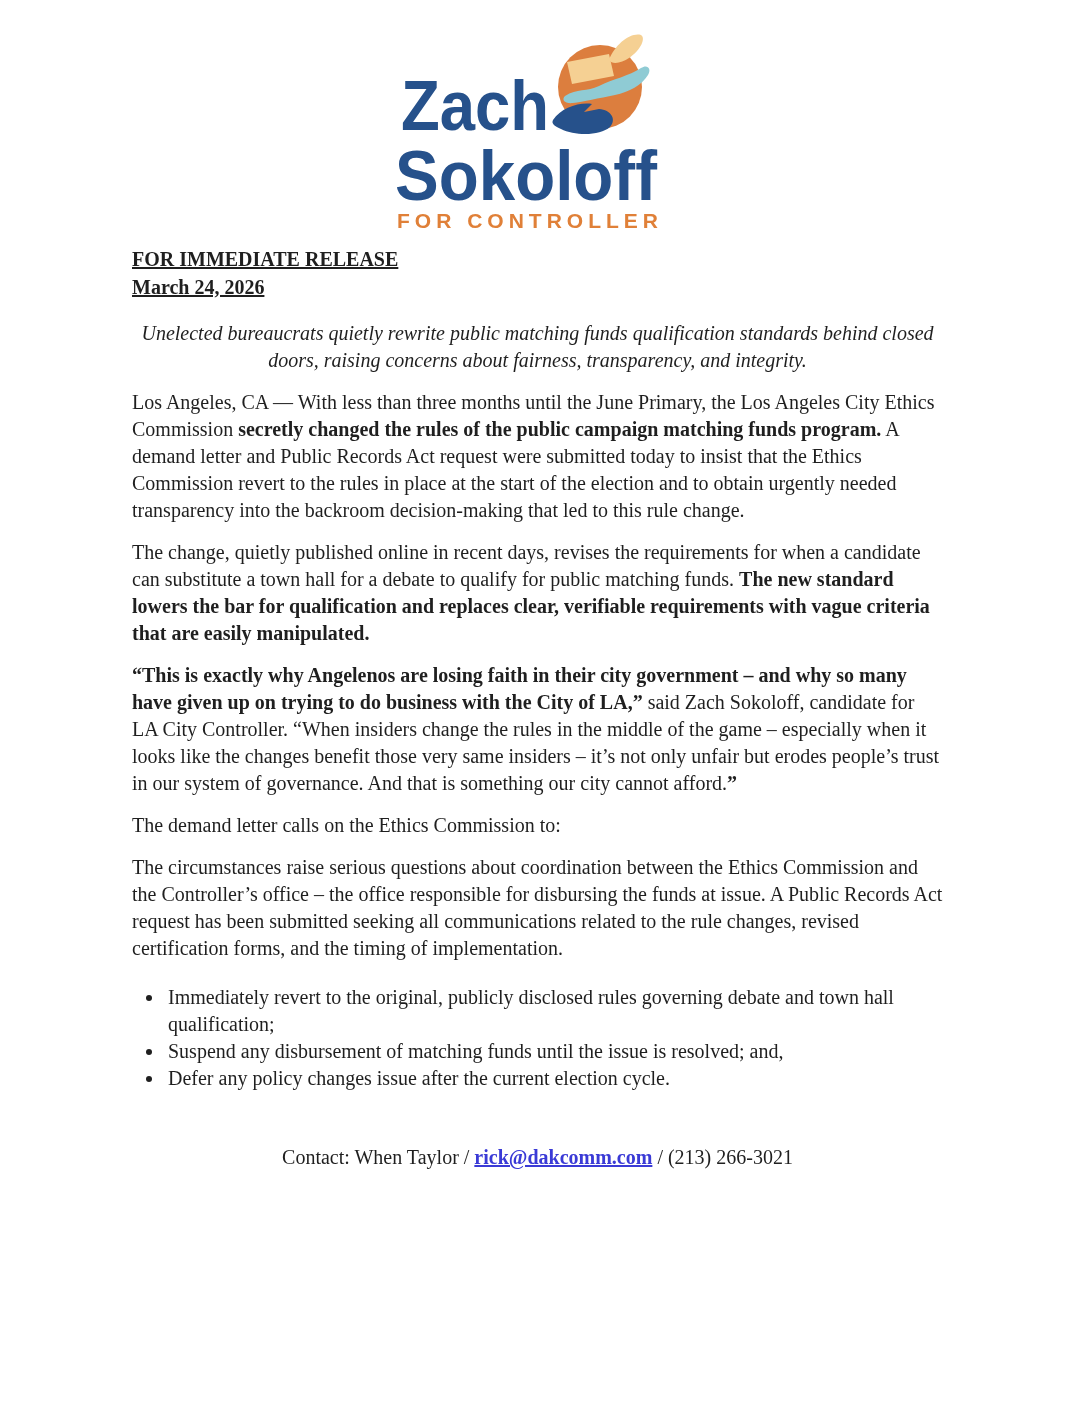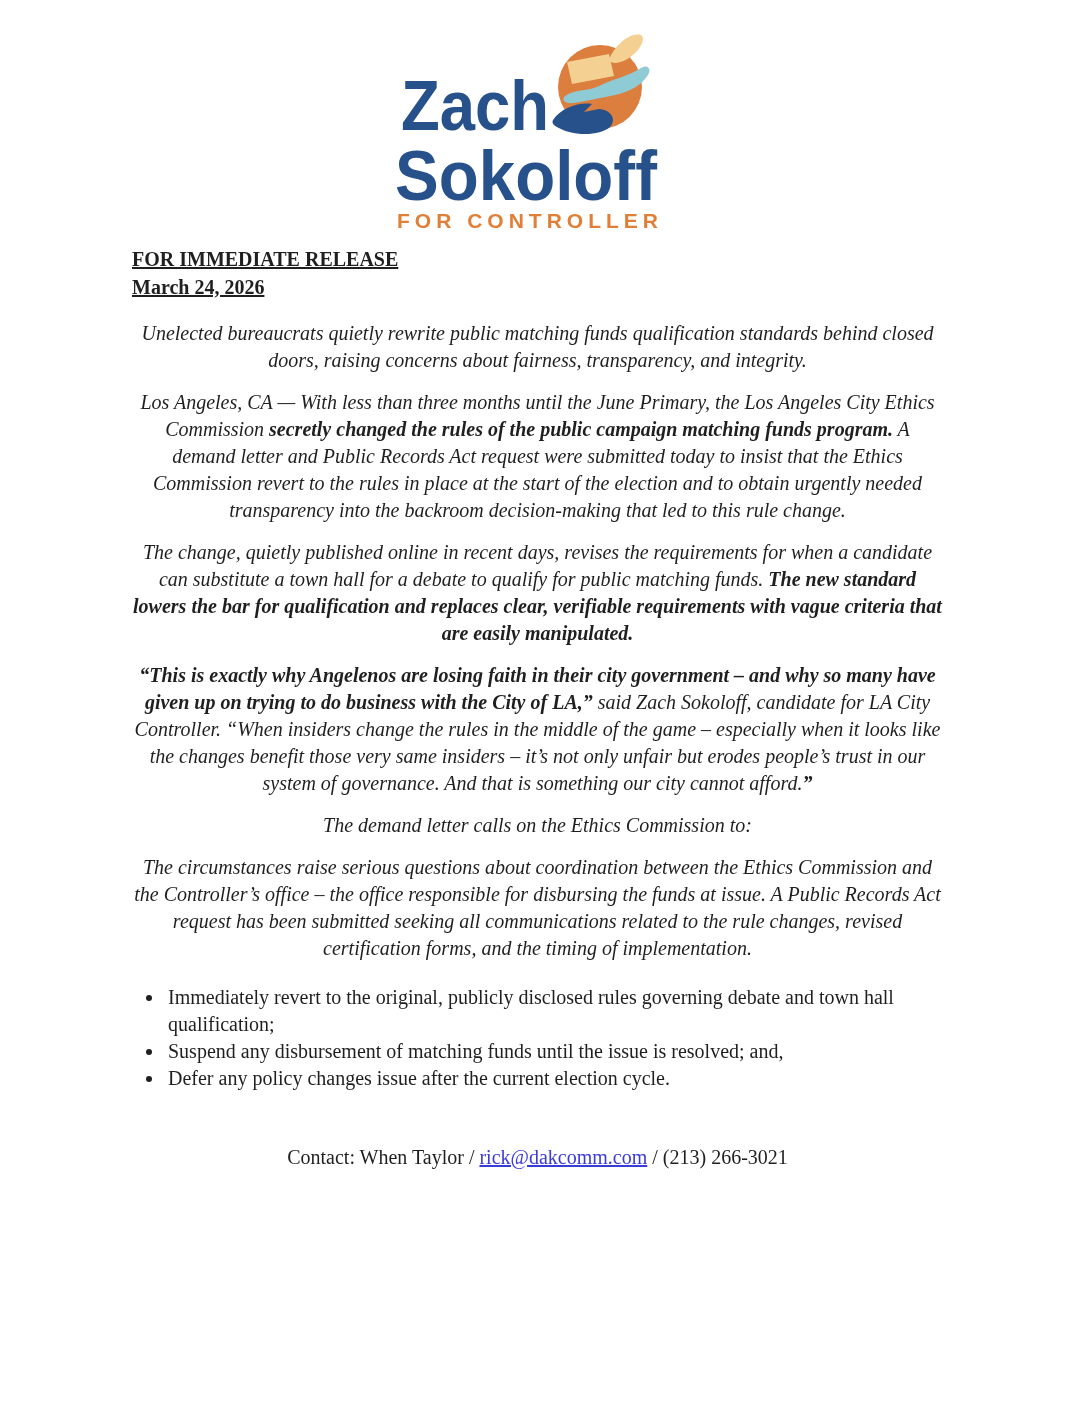--- a/index.html
+++ b/index.html
@@ -52,22 +52,21 @@
     margin: 19px 6px 0 6px;
     text-align: center;
     font-style: italic;
     font-size: 20px;
     line-height: 27px;
   }
   p.body {
     margin: 15px 0 0 0;
     font-size: 20px;
     line-height: 27px;
-    text-align: center;
-    font-style: italic;
+    text-align: left;
   }
   .run-bold { font-weight: bold; }
   ul.bullet-list {
     margin: 22px 0 0 0;
     padding-left: 33px;
     list-style: disc;
   }
   ul.bullet-list li {
     font-size: 20px;
     line-height: 27px;
@@ -76,20 +75,21 @@
   .contact {
     margin-top: 52px;
     text-align: center;
     font-size: 20px;
     line-height: 27px;
   }
   .email-link {
     color: #3a3ad6;
     text-decoration: underline;
     cursor: pointer;
+    font-weight: bold;
   }
 </style>
 </head>
 <body>
 
 <div class="page">
 
   <header class="logo-wrap">
     <svg class="logo-svg" width="290" height="205" viewBox="0 0 290 205">
       <circle cx="207" cy="57" r="42" fill="#dc7e3e"></circle>

